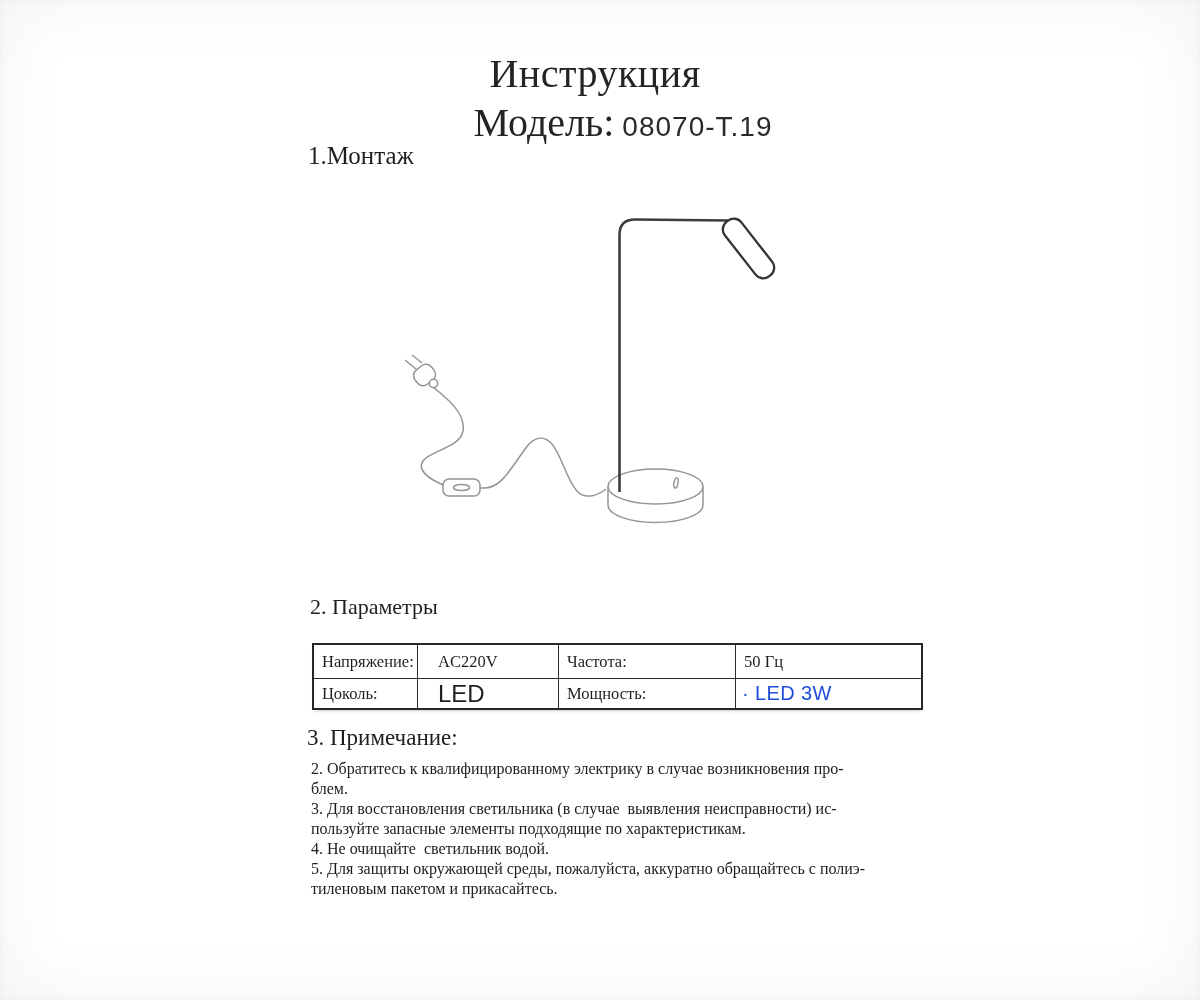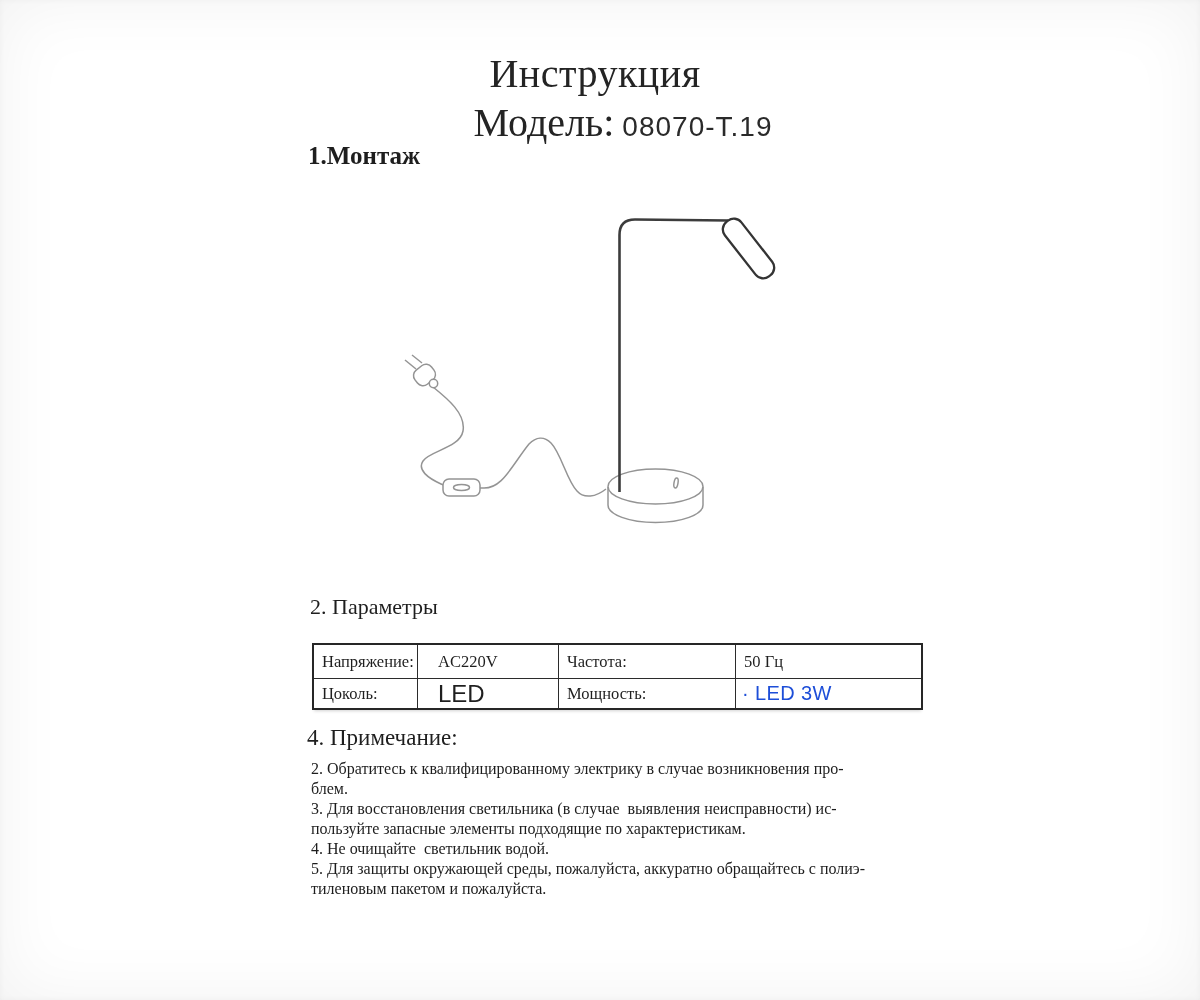--- a/index.html
+++ b/index.html
@@ -32,21 +32,21 @@
   }
   .title-line2 .model-value {
     font-family:"Liberation Sans", sans-serif;
     font-size:28px;
     letter-spacing:1px;
     color:#2a2a2a;
     margin-left:8px;
   }
 
   .sec-heading { color:#1e1e1e; white-space:nowrap; }
-  .h-montage   { top:142px; left:308px; font-size:25px;font-weight:bold; }
+  .h-montage   { top:142px; left:308px; font-size:25px; }
   .h-params    { top:594px; left:310px; font-size:22px; }
   .h-notes     { top:725px; left:307px; font-size:23px; }
 
   
   .params-table {
     top:643px; left:312px;
     border-collapse:collapse;
     table-layout:fixed;
     box-shadow: 0 3px 3px -2px rgba(0,0,0,0.18);
   }
@@ -150,23 +150,23 @@
     </tr>
     <tr>
       <td class="col-1">Цоколь:</td>
       <td class="col-2 val-pad sans-big">LED</td>
       <td class="col-3">Мощность:</td>
       <td class="col-4 sans-small">· LED 3W</td>
     </tr>
   </tbody>
 </table>
 
-<div class="abs sec-heading h-notes">4. Примечание:</div>
+<div class="abs sec-heading h-notes">3. Примечание:</div>
 
 <div class="abs notes-block">
   <div class="note-line">2. Обратитесь к квалифицированному электрику в случае возникновения про-</div>
   <div class="note-line">блем.</div>
   <div class="note-line">3. Для восстановления светильника (в случае  выявления неисправности) ис-</div>
   <div class="note-line">пользуйте запасные элементы подходящие по характеристикам.</div>
   <div class="note-line">4. Не очищайте  светильник водой.</div>
   <div class="note-line">5. Для защиты окружающей среды, пожалуйста, аккуратно обращайтесь с полиэ-</div>
-  <div class="note-line">тиленовым пакетом и пожалуйста.</div>
+  <div class="note-line">тиленовым пакетом и прикасайтесь.</div>
 </div>
 
 </body></html>

